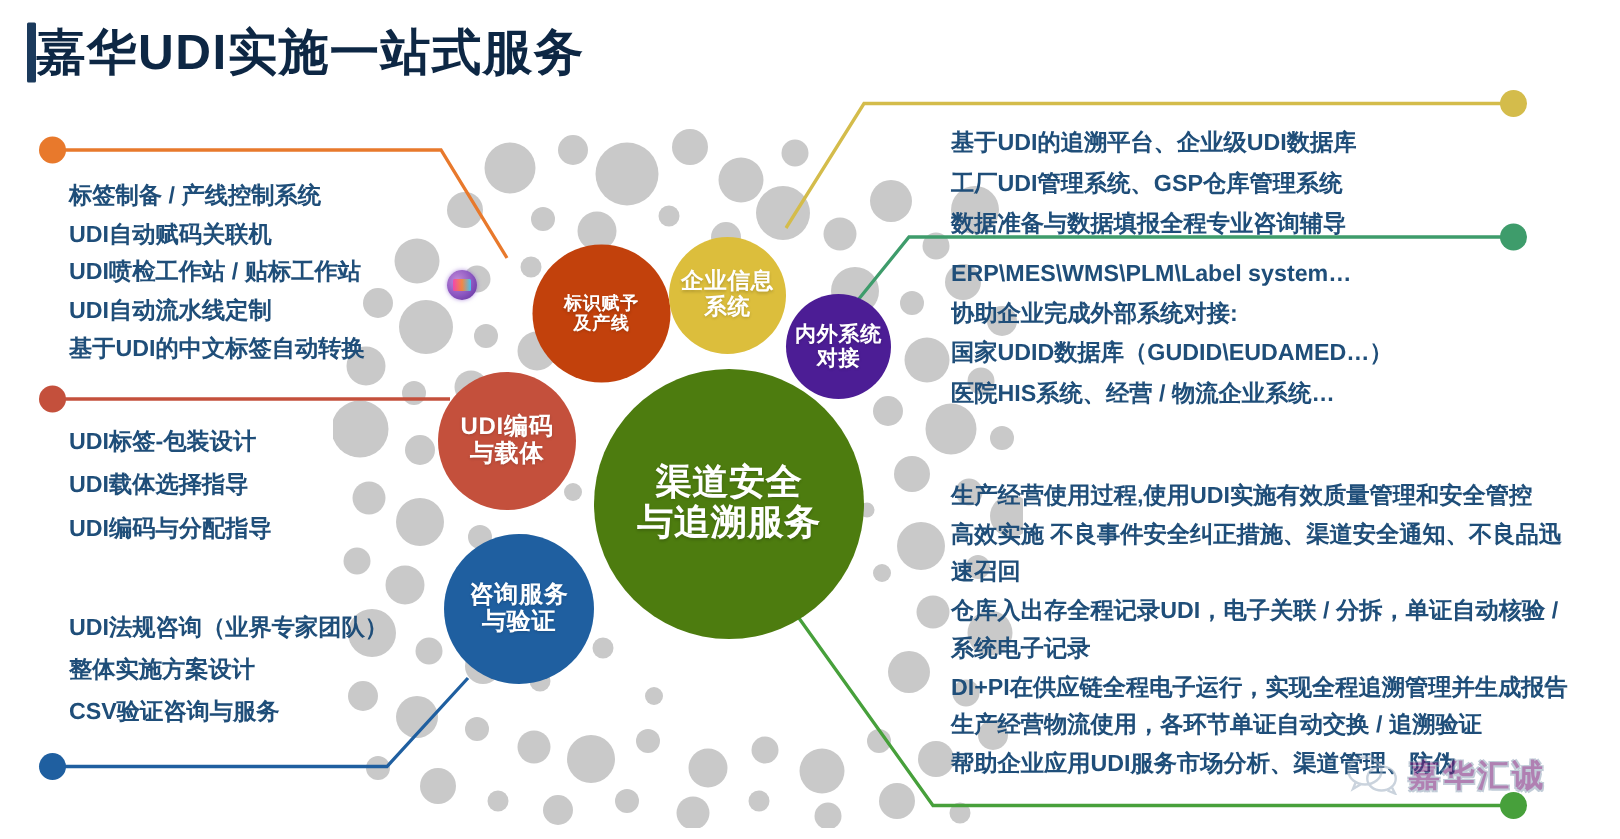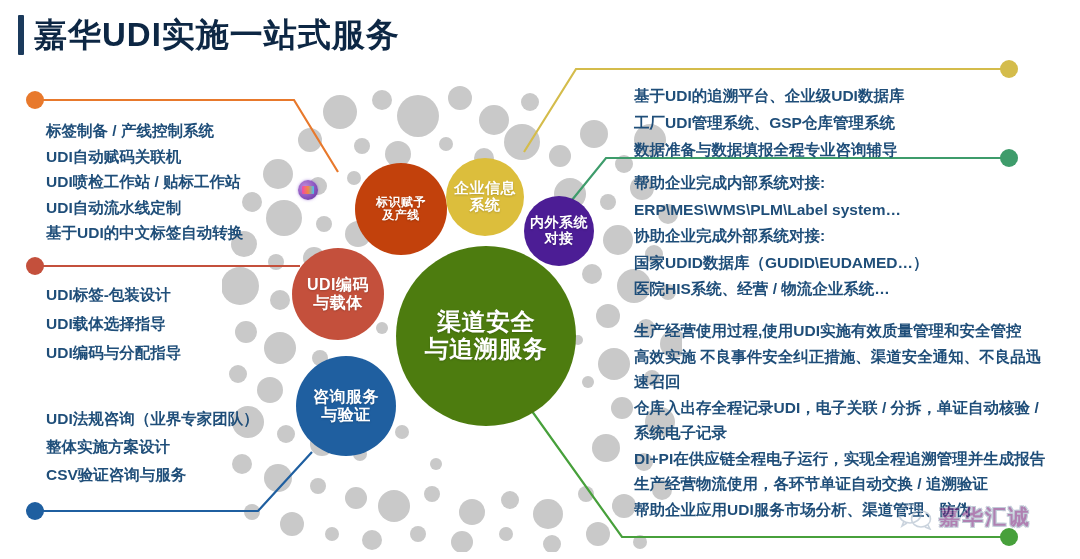--- a/index.html
+++ b/index.html
@@ -6,21 +6,21 @@
   body{
     width:1080px;height:559px;
     background:#ffffff;
     font-family:"Liberation Sans","DejaVu Sans",sans-serif;
     overflow:hidden;
     position:relative;
   }
   #stage{position:absolute;left:0;top:0;width:1080px;height:559px;overflow:hidden;}
 
   
-  #title-wrap{position:absolute;left:18px;top:14px;display:flex;align-items:center;gap:10px;}
+  #title-wrap{position:absolute;left:18px;top:14px;display:flex;align-items:center;}
   #title-bar{width:6px;height:40px;background:#1b3a5c;border-radius:1px;}
   #title-text{
     font-size:33px;font-weight:bold;color:#0d2744;letter-spacing:1px;line-height:42px;white-space:nowrap;
   }
 
   
   #bubble-field{position:absolute;left:222px;top:82px;width:460px;height:470px;}
   #bubble-field svg{display:block;}
 
   
@@ -282,21 +282,20 @@
     <div class="ln">CSV验证咨询与服务</div>
   </div>
 
   <div class="tblock" id="txt-info">
     <div class="ln">基于UDI的追溯平台、企业级UDI数据库</div>
     <div class="ln">工厂UDI管理系统、GSP仓库管理系统</div>
     <div class="ln">数据准备与数据填报全程专业咨询辅导</div>
   </div>
 
   <div class="tblock" id="txt-interface">
-    <div class="ln">帮助企业完成内部系统对接:</div>
     <div class="ln">ERP\MES\WMS\PLM\Label system…</div>
     <div class="ln">协助企业完成外部系统对接:</div>
     <div class="ln">国家UDID数据库（GUDID\EUDAMED…）</div>
     <div class="ln">医院HIS系统、经营 / 物流企业系统…</div>
   </div>
 
   <div class="tblock" id="txt-trace">
     <div class="ln">生产经营使用过程,使用UDI实施有效质量管理和安全管控</div>
     <div class="ln">高效实施 不良事件安全纠正措施、渠道安全通知、不良品迅</div>
     <div class="ln">速召回</div>

